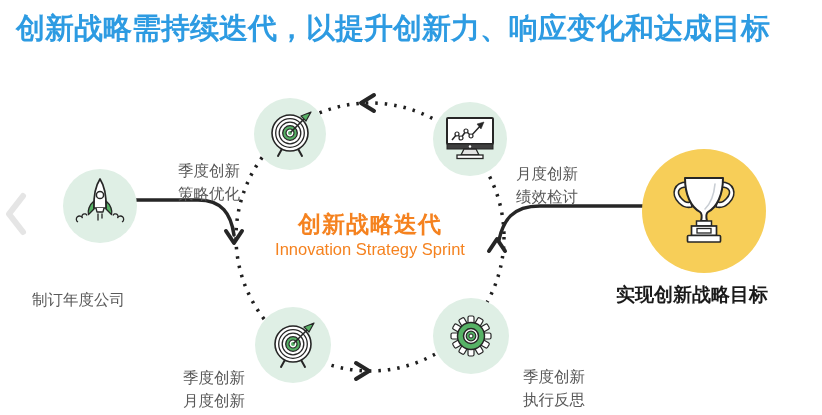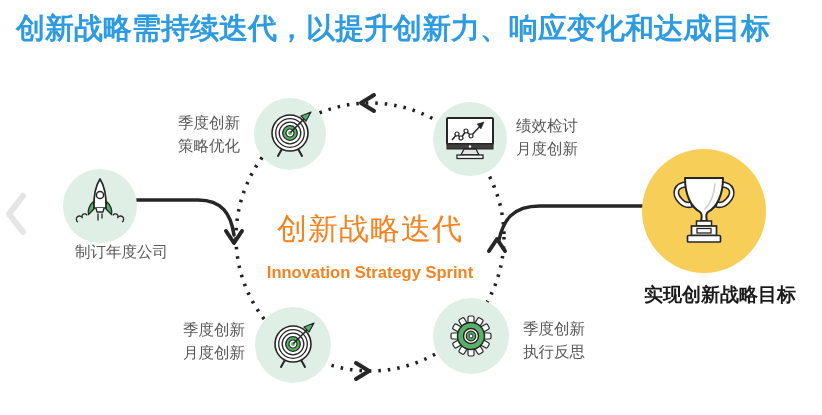--- a/index.html
+++ b/index.html
@@ -6,31 +6,31 @@
     --title-blue:#2D9BE2; --orange:#F5821F; --node-green:#DFEFE5;
     --green:#57B266; --yellow:#F7CE58; --label-gray:#595959;
     --ink:#262626; --chev:#E5E5E5;
   }
   *{margin:0;padding:0;box-sizing:border-box;}
   body{background:#fff;font-family:"Liberation Sans","DejaVu Sans",sans-serif;}
   #stage{position:relative;width:804px;height:415px;background:#fff;overflow:hidden;}
   .title{position:absolute;left:16px;top:9px;font-size:29px;font-weight:bold;
          color:var(--title-blue);white-space:nowrap;}
   .diagram-svg{position:absolute;left:0;top:0;}
-  .node-label{position:absolute;font-size:15.5px;line-height:1.5;color:var(--label-gray);}
+  .node-label{position:absolute;font-size:15.5px;line-height:1.5;color:var(--label-gray);margin-top:48px;}
   .lbl-tl{left:178px;top:111px;}
   .lbl-tr{left:516px;top:114px;}
   .lbl-bl{left:183px;top:318px;}
   .lbl-br{left:523px;top:317px;}
-  .lbl-start{left:32px;top:240px;width:136px;text-align:right;}
-  .lbl-goal{position:absolute;left:616px;top:282px;width:180px;text-align:right;
+  .lbl-start{left:32px;top:240px;width:136px;text-align:left;}
+  .lbl-goal{position:absolute;left:616px;top:282px;width:180px;text-align:left;
             font-size:19px;font-weight:bold;color:#1a1a1a;}
   .center-text{position:absolute;left:248px;top:209px;width:244px;text-align:center;color:var(--orange);}
-  .center-text .zh{font-size:30px;font-weight:normal;letter-spacing:1px;}
-  .center-text .en{font-size:16.5px;font-weight:bold;margin-top:13px;}
+  .center-text .zh{font-size:23px;font-weight:bold;letter-spacing:1px;}
+  .center-text .en{font-size:16.5px;font-weight:normal;margin-top:0;}
   .chevron{position:absolute;top:192px;}
   .chevron.left{left:3px;} .chevron.right{left:804px;}
   
   .fill-node{fill:var(--node-green);}
   .fill-green{fill:var(--green);}
   .fill-yellow{fill:var(--yellow);}
   .ink{stroke:var(--ink);}
 </style>
 </head>
 <body>
@@ -144,22 +144,22 @@
   <div class="center-text">
     <div class="zh">创新战略迭代</div>
     <div class="en">Innovation Strategy Sprint</div>
   </div>
 
   <div class="node-label lbl-tl">
     <div>季度创新</div>
     <div>策略优化</div>
   </div>
   <div class="node-label lbl-tr">
+    <div>月度创新</div>
     <div>绩效检讨</div>
-    <div>月度创新</div>
   </div>
   <div class="node-label lbl-bl">
     <div>季度创新</div>
     <div>月度创新</div>
   </div>
   <div class="node-label lbl-br">
     <div>季度创新</div>
     <div>执行反思</div>
   </div>
   <div class="node-label lbl-start">

